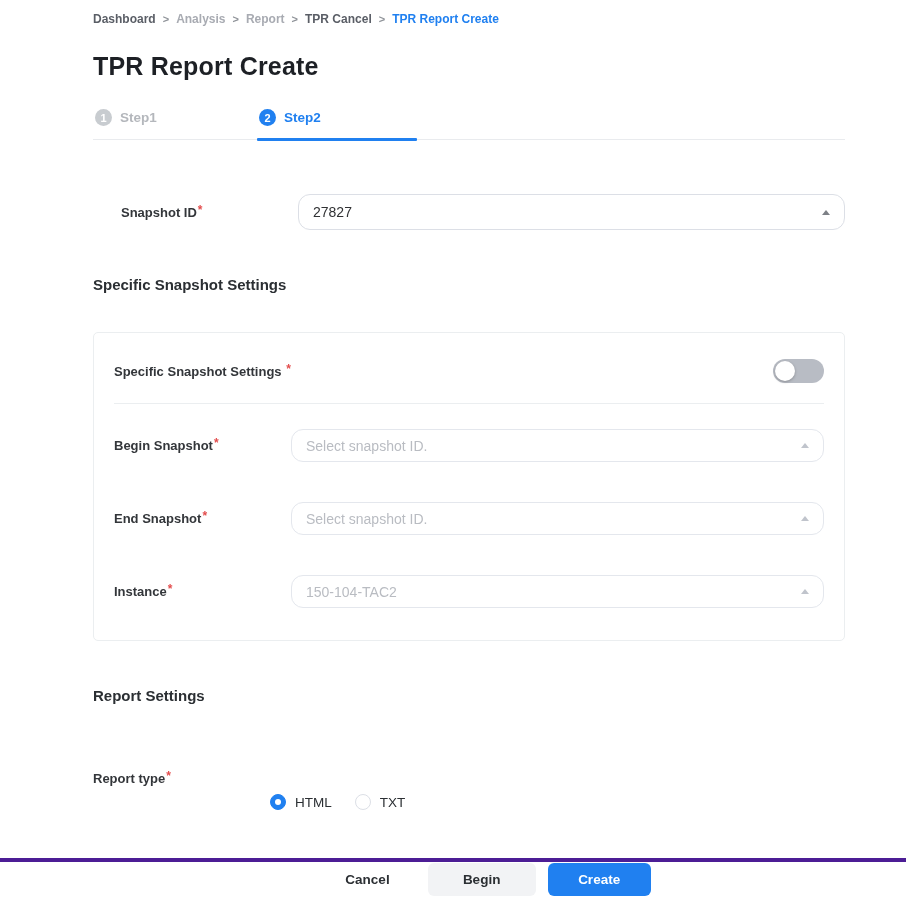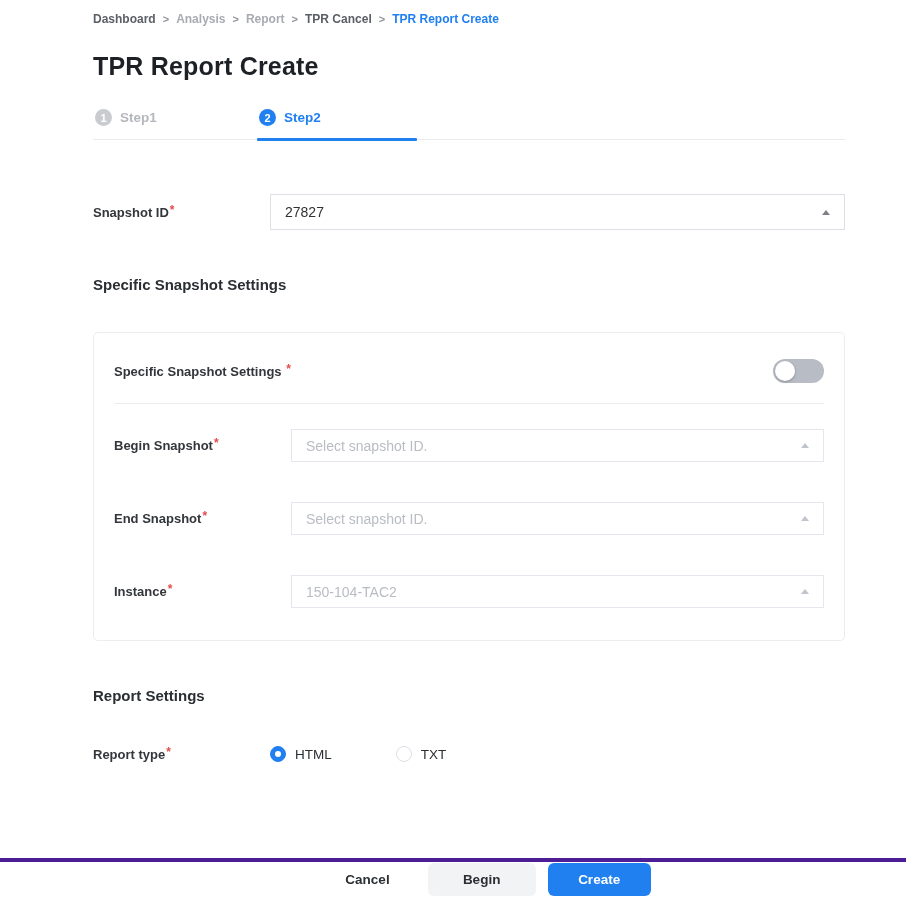--- a/index.html
+++ b/index.html
@@ -35,27 +35,27 @@
   .tab .step-label { font-size: 13.5px; font-weight: 700; color: #b4b7bc; }
   .tab.active .step-circle { background: #2080f0; }
   .tab.active .step-label { color: #2080f0; }
   .tab.active::after {
     content: ""; position: absolute; left: 0; right: 4px; bottom: -2px;
     height: 3px; background: #2080f0; border-radius: 1px;
   }
 
   
   .form-row { display: flex; align-items: center; }
-  .row-snapshot-id { margin-top: 54px; }
+  .row-snapshot-id { margin-top: 54px; margin-left: 28px; }
   .field-label { width: 177px; flex: none; font-size: 13px; font-weight: 700; color: #33363a; }
   .req { color: #e34d4d; font-size: 12px; margin-left: 1px; position: relative; top: -3px; }
 
   .select {
     flex: 1; height: 36px; background: #fff;
-    border: 1px solid #dcdfe6; border-radius: 0;
+    border: 1px solid #dcdfe6; border-radius: 12px;
     display: flex; align-items: center; padding: 12px 14px;
     cursor: pointer;
   }
   .select .sel-value { flex: 1; font-size: 14px; color: #303133; }
   .select .sel-placeholder { flex: 1; font-size: 14px; color: #b9bcc2; }
   .caret { width: 0; height: 0; border-left: 4px solid transparent; border-right: 4px solid transparent; border-bottom: 5px solid #7d8086; }
   .select.disabled { border-color: #e4e7ed; cursor: not-allowed; }
   .select.disabled .caret { border-bottom-color: #c0c4cc; }
   .select.disabled .sel-value { color: #b9bcc2; }
   .card .select { height: 33px; }
@@ -80,21 +80,21 @@
     background: #b8bcc4; position: relative; cursor: pointer; flex: none;
   }
   .toggle .knob {
     position: absolute; top: 2px; left: 2px;
     width: 20px; height: 20px; border-radius: 50%;
     background: #ffffff; box-shadow: 0 1px 3px rgba(0,0,0,.25);
   }
 
   
   .row-report-type { margin-top: 42px; }
-  .radio-group { display: flex; align-items: center; gap: 64px; }
+  .radio-group { display: flex; align-items: center; gap: 23px; margin-top: 48px; }
   .radio-option { display: flex; align-items: center; gap: 9px; cursor: pointer; }
   .radio-circle {
     width: 16px; height: 16px; border-radius: 50%;
     border: 1px solid #dcdfe6; background: #fff;
     display: flex; align-items: center; justify-content: center; flex: none;
   }
   .radio-option.selected .radio-circle { background: #2080f0; border-color: #2080f0; }
   .radio-option.selected .radio-circle::after {
     content: ""; width: 6px; height: 6px; border-radius: 50%; background: #fff;
   }

